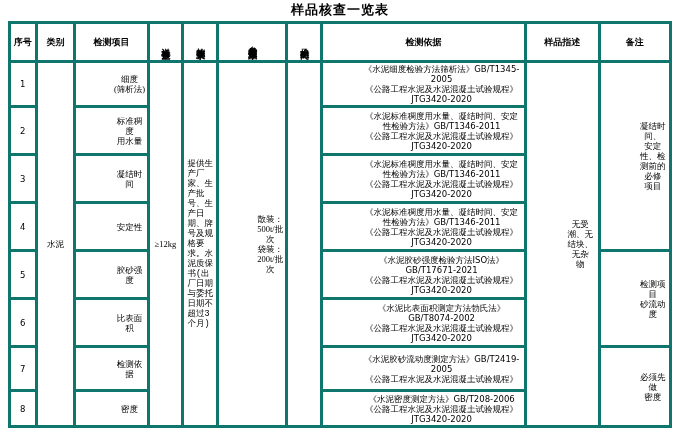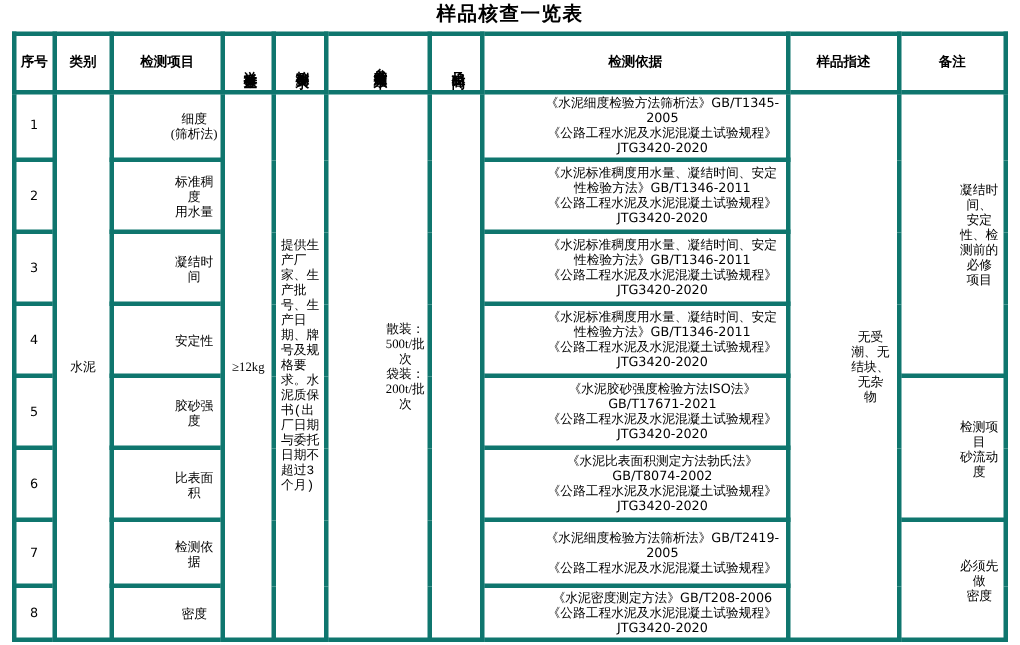--- a/index.html
+++ b/index.html
@@ -220,21 +220,21 @@
           <span class="basis-line">JTG3420-2020</span>
         </td>
       </tr>
 
       <tr style="height:44px">
         <td>7</td>
         <td class="cell-multi">
           <span class="basis-line">检测依据</span>
         </td>
         <td class="basis-cell">
-          <span class="basis-line">《水泥细度检验方法筛析法》GB/T2419-</span>
+          <span class="basis-line">《水泥胶砂流动度测定方法》GB/T2419-</span>
           <span class="basis-line">2005</span>
           <span class="basis-line">《公路工程水泥及水泥混凝土试验规程》</span>
         </td>
         <td rowspan="2" class="cell-multi">
           <span class="basis-line">必须先做</span>
           <span class="basis-line">密度</span>
         </td>
       </tr>
 
       <tr style="height:36px">

